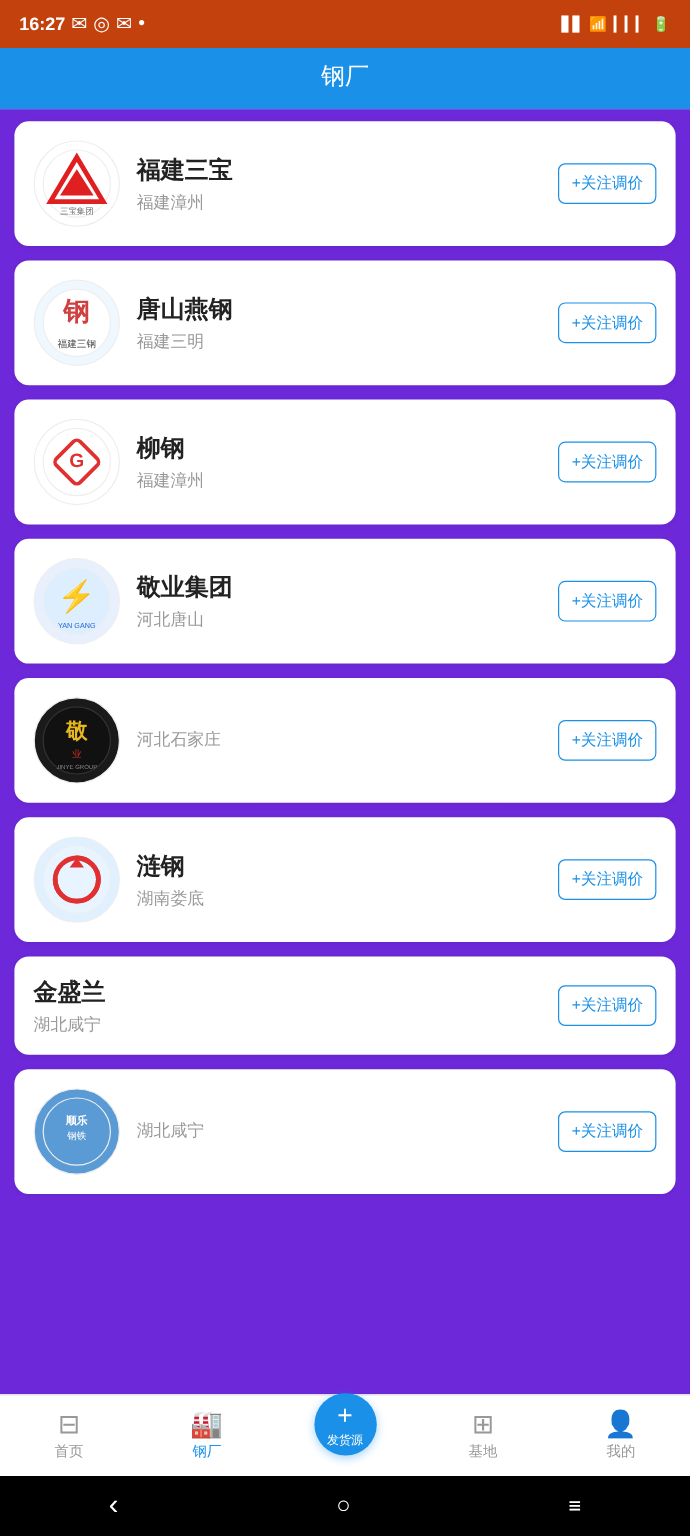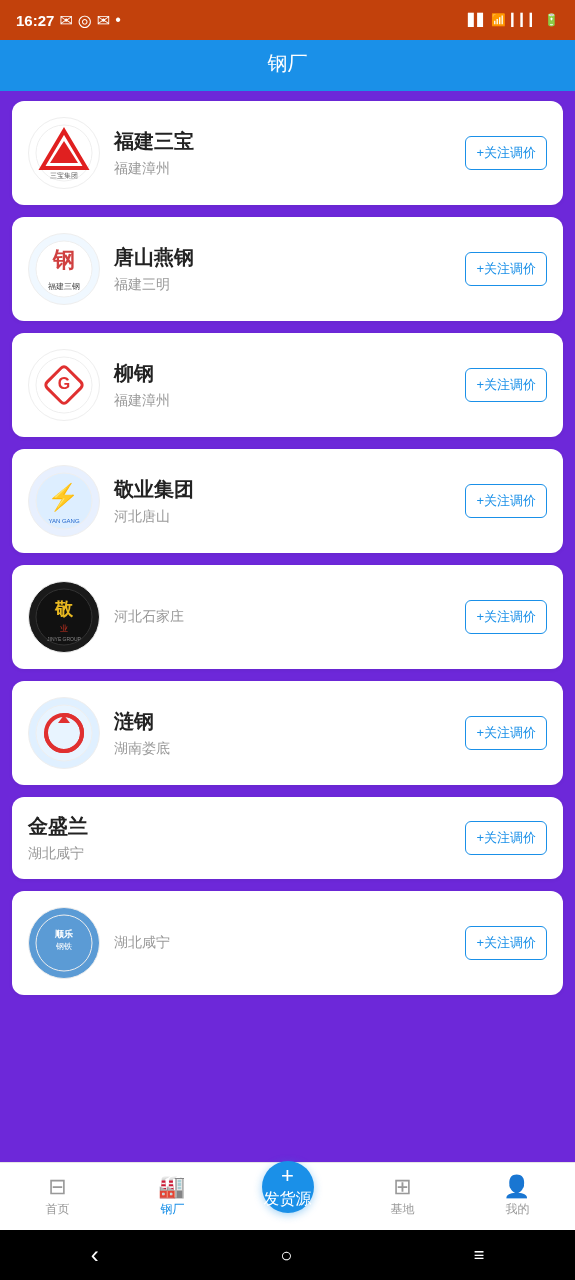--- a/index.html
+++ b/index.html
@@ -351,21 +351,21 @@
   </div>
 
   <div class="nav-item active">
     <span class="nav-icon nav-icon-active">🏭</span>
     <span>钢厂</span>
   </div>
 
   <div class="nav-item center-btn">
     <div class="nav-center-circle">
       <span style="font-size:22px;font-weight:300;color:white;">+</span>
-      <span style="font-size:16px;color:white;">发货源</span>
+      <span style="font-size:10px;color:white;">发货源</span>
     </div>
   </div>
 
   <div class="nav-item">
     <span class="nav-icon">⊞</span>
     <span>基地</span>
   </div>
 
   <div class="nav-item">
     <span class="nav-icon">👤</span>

